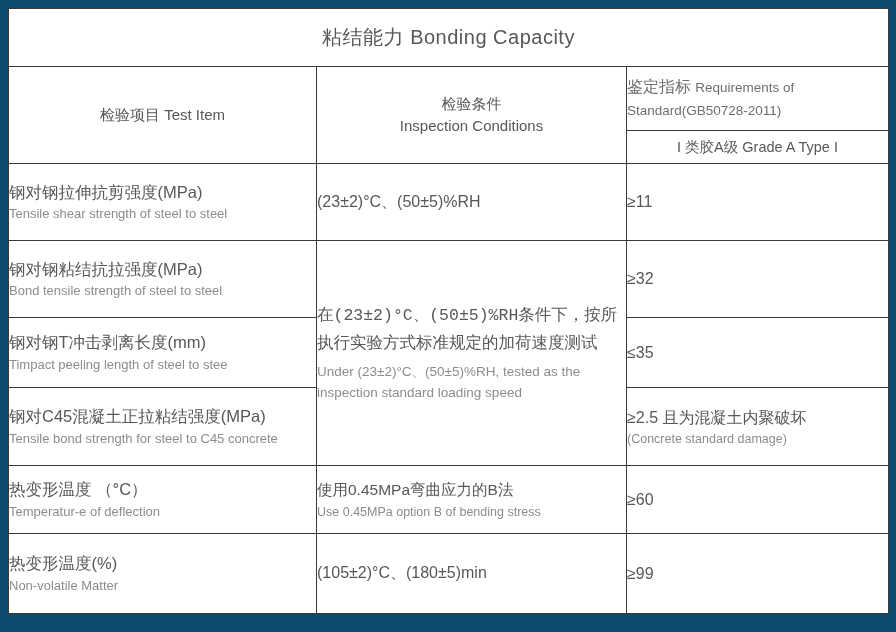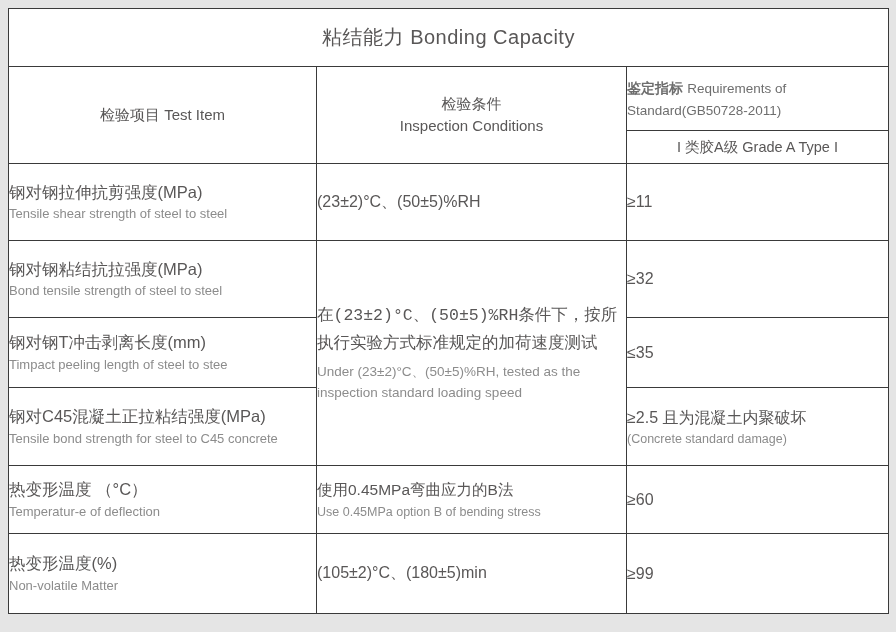--- a/index.html
+++ b/index.html
@@ -3,21 +3,21 @@
 <meta charset="utf-8">
 <style>
   * { box-sizing: border-box; }
   html, body {
     margin: 0; padding: 0;
     background: #ffffff;
     font-family: "Liberation Sans", "DejaVu Sans", sans-serif;
   }
   .page {
     width: 896px; height: 632px;
-    background: #e5e5e5;
+    background: #0c4a6e;
     padding: 8px 25px 0 8px;
     position: relative;
   }
   table.spec-table {
     border-collapse: collapse;
     width: 880px;
     table-layout: fixed;
     background: #ffffff;
   }
   table.spec-table td {
@@ -39,21 +39,21 @@
   }
   td.hd { font-size: 15px; color: #6e6e6e; }
   td.center { text-align: center; }
   td.hd .hd-line { line-height: 1.45; }
 
   td.req-cell {
     height: 64px;
     padding: 6px 14px 6px 40px;
     line-height: 1.4;
   }
-  .req-zh { font-size: 14px; color: #6e6e6e; font-weight: bold; }
+  .req-zh { font-size: 16px; color: #6e6e6e; }
   .req-en { font-size: 13.5px; color: #6e6e6e; }
   td.grade-cell { height: 33px; font-size: 14.5px; color: #6e6e6e; }
 
   td.item-cell { padding: 10px 10px 10px 37px; }
   .item-zh { font-size: 16.5px; color: #595757; line-height: 1.35; }
   .item-en { font-size: 13px; color: #8c8c8c; margin-top: 3px; line-height: 1.3; }
 
   td.cond-cell { text-align: left; font-size: 16px; color: #595757; }
   .cond-zh { font-size: 15.5px; color: #595757; line-height: 1.4; }
   .cond-en { font-size: 12.5px; color: #8c8c8c; margin-top: 3px; line-height: 1.3; }

